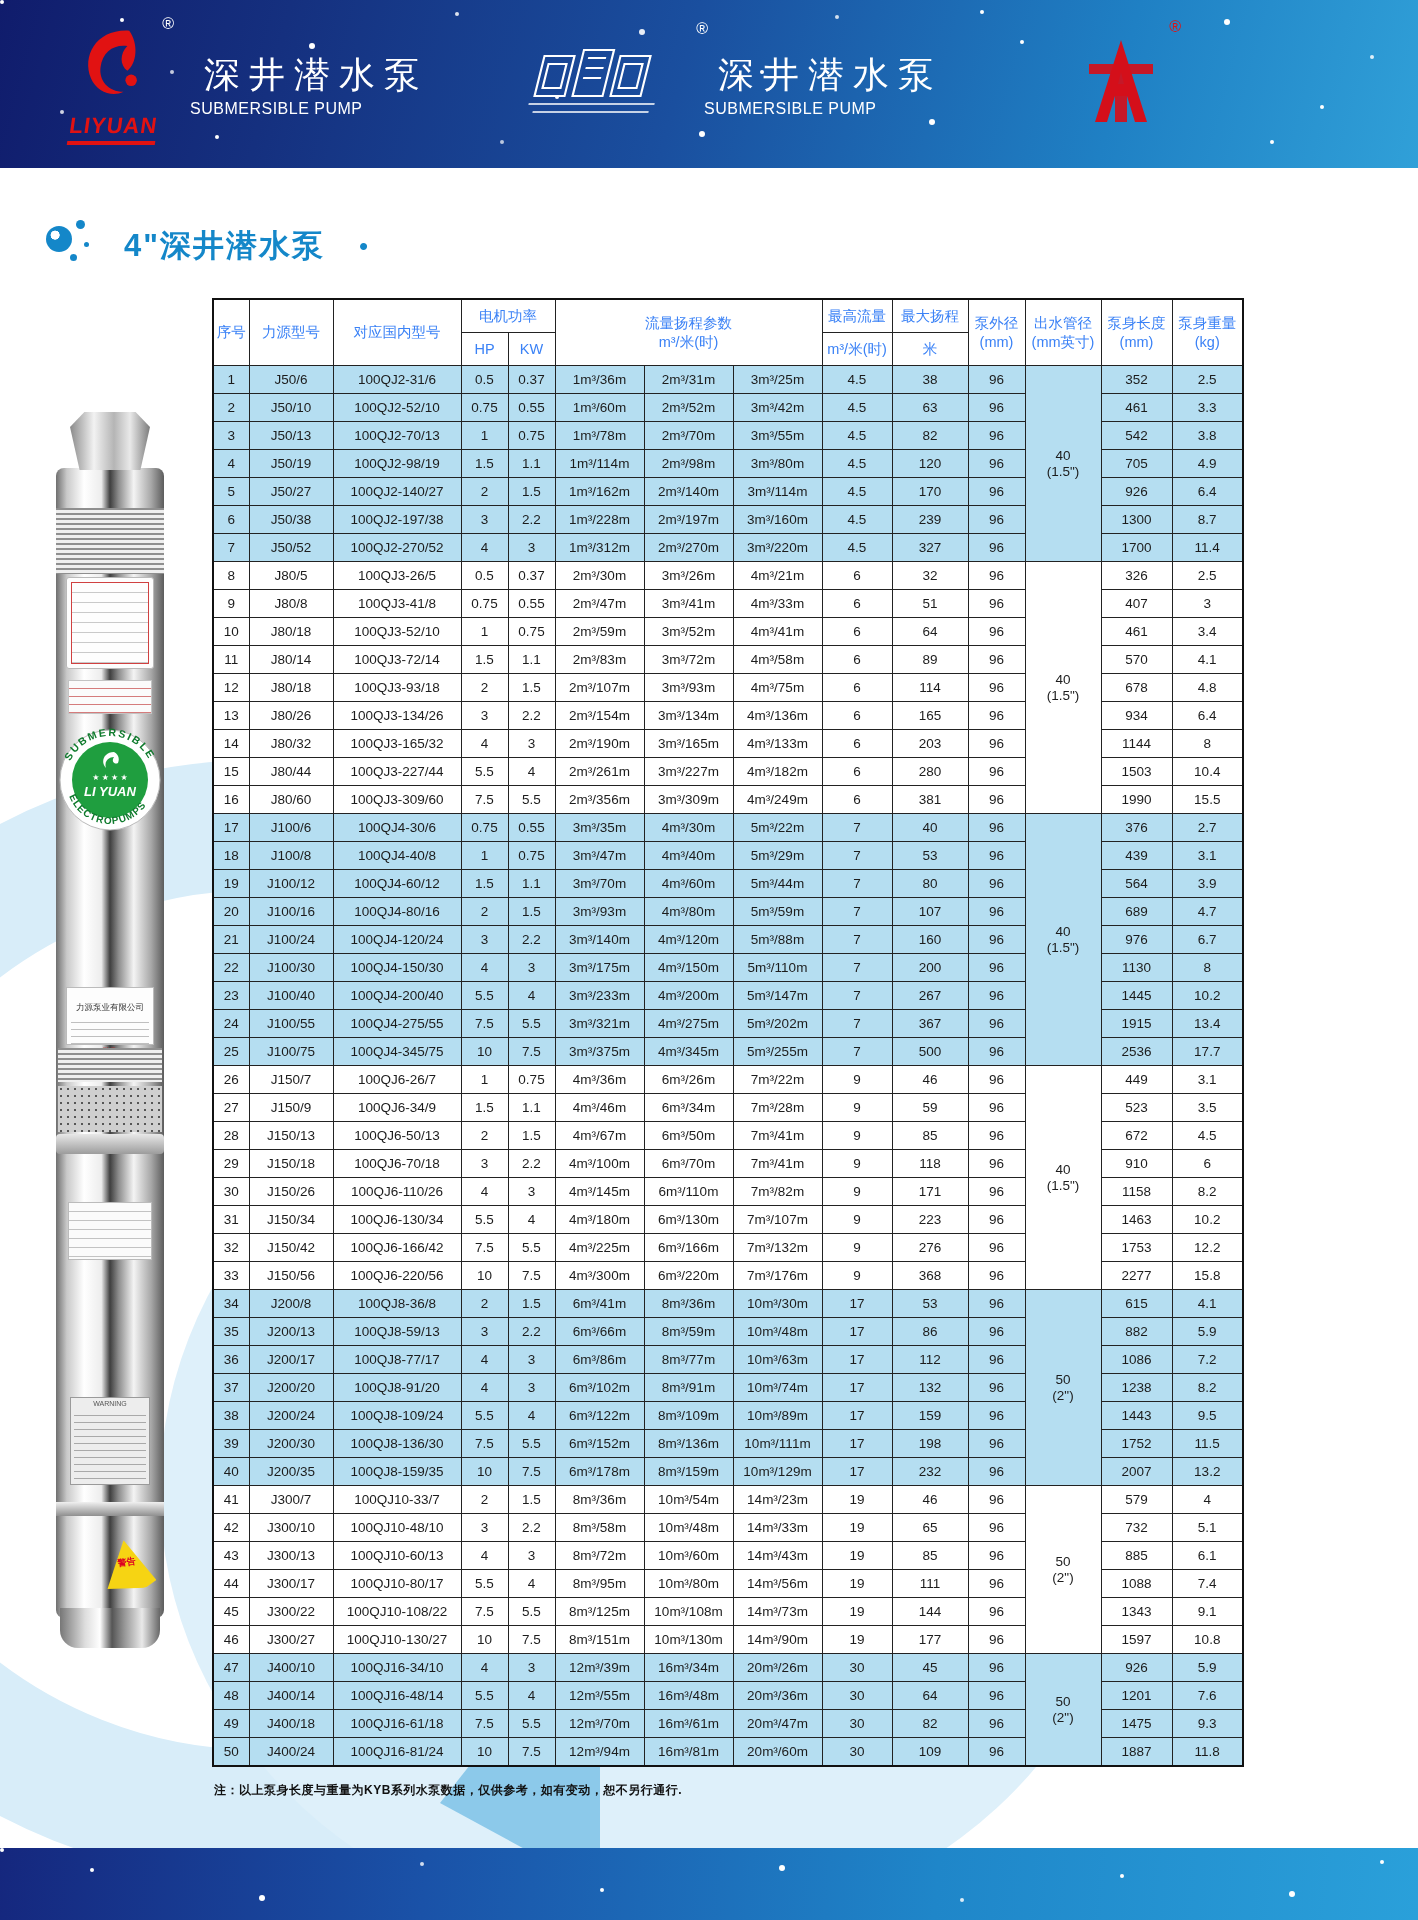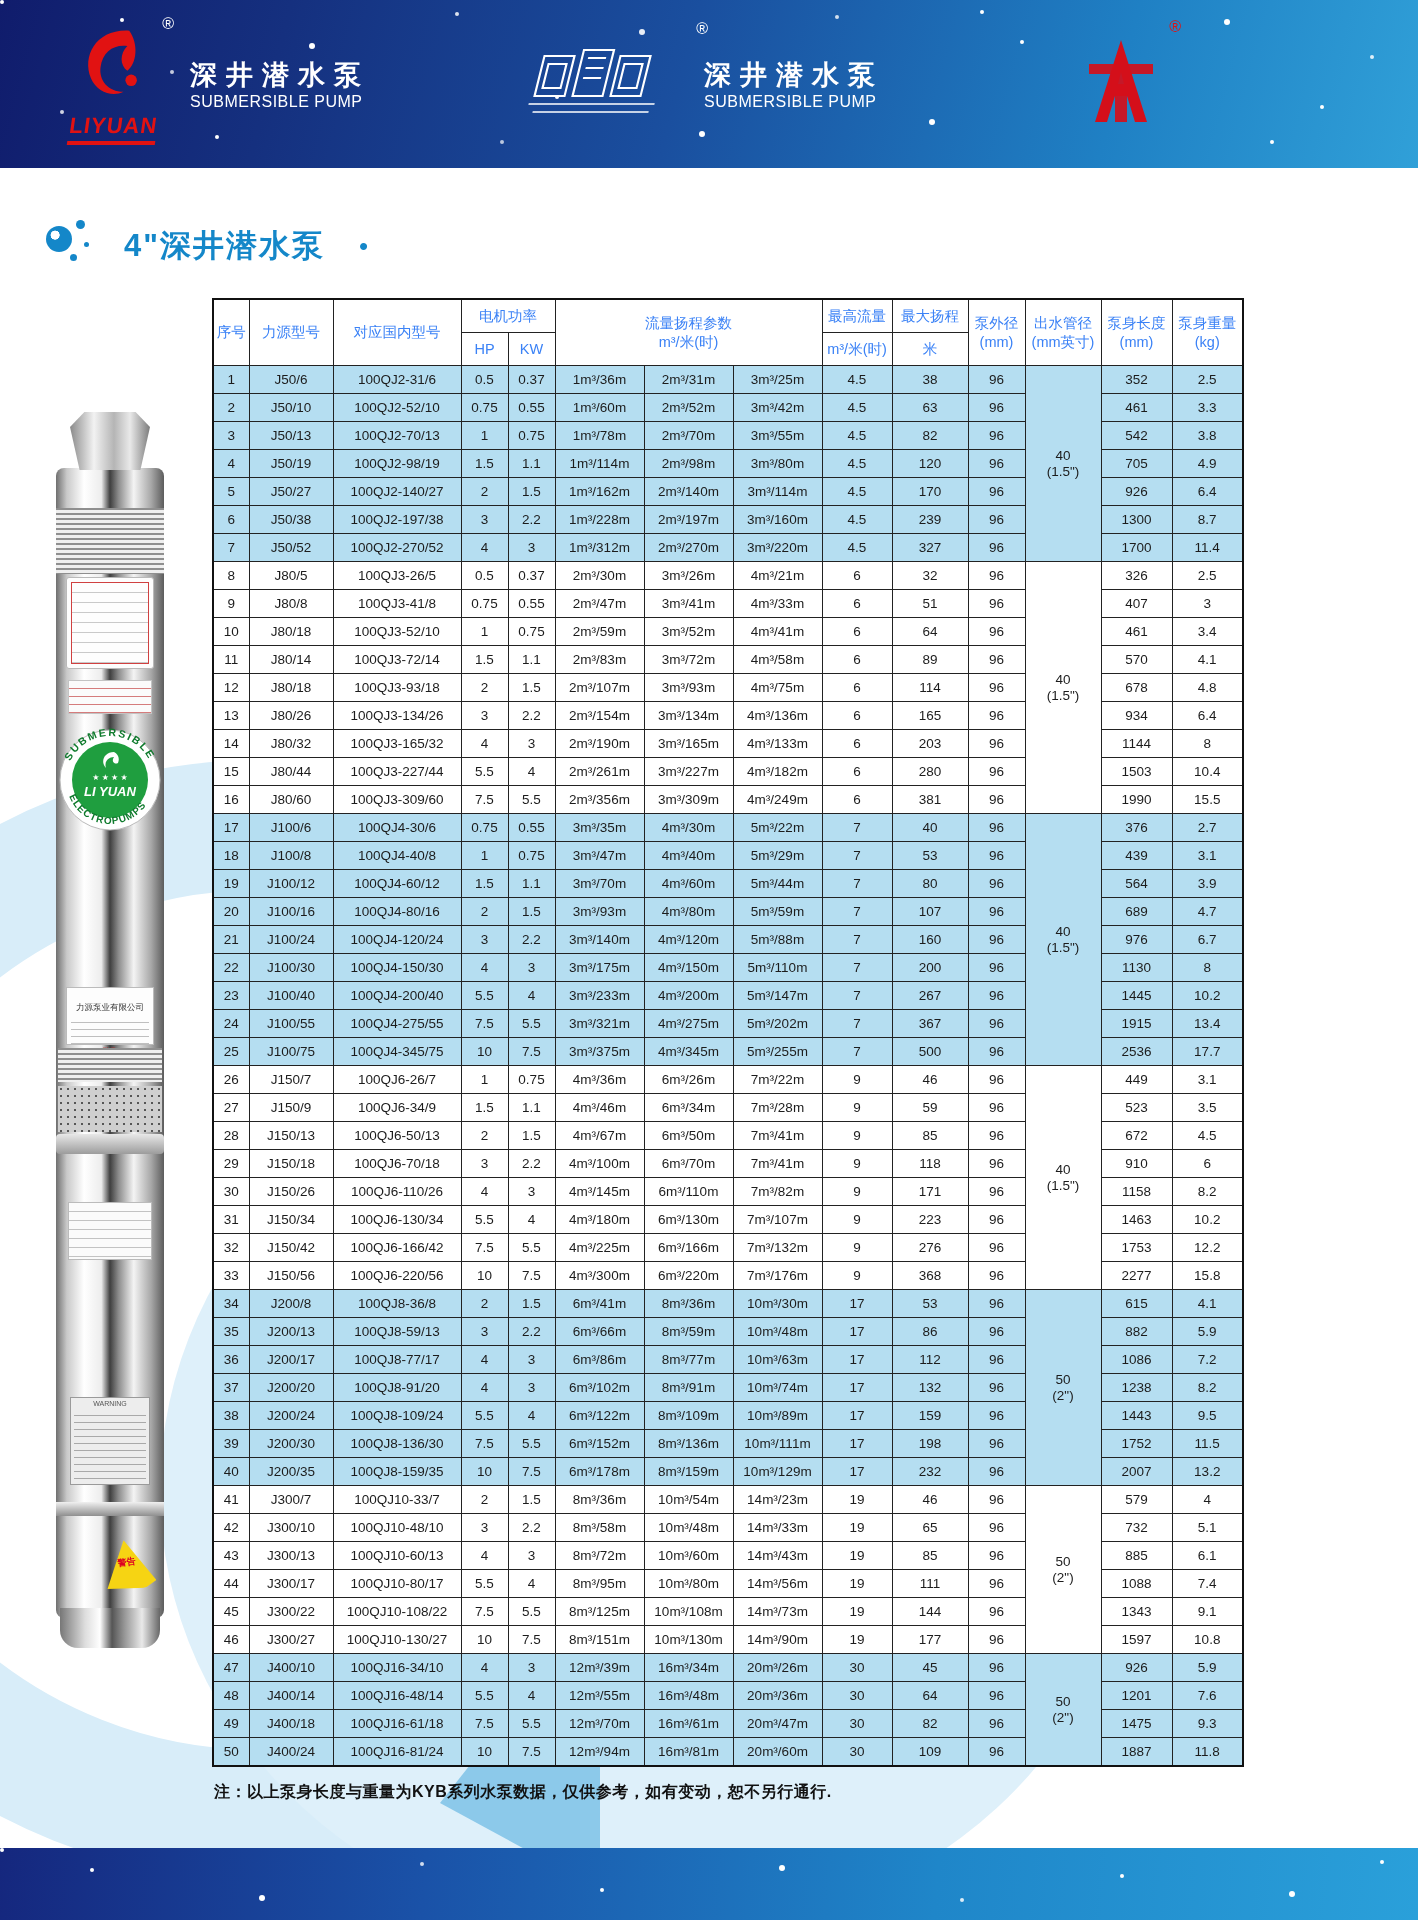--- a/index.html
+++ b/index.html
@@ -20,21 +20,21 @@
     background:linear-gradient(105deg,#101c6c 0%,#15307f 20%,#1a4f9f 48%,#1f80c4 78%,#30a0d8 100%);}
   .stars::before{content:"";position:absolute;width:4px;height:4px;border-radius:50%;background:#fff;
     box-shadow:120px 18px 0 0 #fff,310px 44px 0 1px #fff,455px 12px 0 0 rgba(255,255,255,.85),
       555px 95px 0 0 #fff,640px 30px 0 1px rgba(255,255,255,.9),760px 70px 0 0 #fff,
       835px 15px 0 0 rgba(255,255,255,.8),930px 120px 0 1px #fff,1020px 40px 0 0 #fff,
       1130px 85px 0 0 rgba(255,255,255,.9),1225px 20px 0 1px #fff,1320px 105px 0 0 #fff,
       1370px 55px 0 0 rgba(255,255,255,.85),60px 110px 0 0 rgba(255,255,255,.8),
       215px 135px 0 0 #fff,500px 140px 0 0 rgba(255,255,255,.7),700px 132px 0 1px #fff,
       1270px 140px 0 0 #fff,980px 10px 0 0 #fff,170px 70px 0 0 rgba(255,255,255,.75);}
   .brand{position:absolute;top:0;height:168px;display:flex;align-items:center;}
-  .brand-text .cn{color:#fff;font-size:27px;letter-spacing:9px;font-weight:700;white-space:nowrap;}
+  .brand-text .cn{color:#fff;font-size:36px;letter-spacing:9px;font-weight:400;white-space:nowrap;margin-left:14px;}
   .brand-text .en{color:#fff;font-size:16px;letter-spacing:.5px;white-space:nowrap;}
   .brand1{left:58px;}
   .liyuan-logo{width:110px;text-align:center;margin-right:22px;position:relative;}
   .liyuan-logo .regmark{position:absolute;right:-6px;top:-8px;color:#fff;font-size:16px;}
   .liyuan-wordmark{color:#e11212;font-weight:700;font-size:22px;letter-spacing:1px;
      border-bottom:4px solid #e11212;padding-bottom:2px;display:inline-block;transform:skewX(-8deg);}
   .brand2{left:520px;}
   .logo3d{margin-right:14px;position:relative;}
   .logo3d .regmark{position:absolute;right:-18px;top:-14px;color:#fff;font-size:16px;}
   .brand3{left:1075px;}
@@ -98,21 +98,21 @@
      padding:0 1px;font-size:13.5px;line-height:1.12;overflow:hidden;}
   table.spec thead th{font-size:14.5px;font-weight:500;height:32px;background:#fff;color:#3b82f6;}
   table.spec tbody td{height:27px;color:#1c1c1c;}
   table.spec .two-line div{line-height:1.25;}
   th.no-col{word-break:break-all;line-height:1.25;padding:0 9px;}
   tr.shaded td{background:#b5def1;}
   td.pipe-cell{white-space:pre-line;font-size:14px;background:#fff;}
   tr.shaded td.pipe-cell{background:#b5def1;}
 
   
-  .footnote{position:absolute;left:214px;top:1782px;z-index:2;font-size:16px;font-weight:600;
+  .footnote{position:absolute;left:214px;top:1782px;z-index:2;font-size:12px;font-weight:600;
      color:#111;letter-spacing:.5px;margin:0;}
 
   
   .bottom-banner{position:absolute;left:0;top:1848px;width:1418px;height:72px;z-index:5;
     background:linear-gradient(95deg,#15277e 0%,#1a52a8 30%,#1f86c9 66%,#2aa0da 100%);}
   .bottom-banner .stars2::before{content:"";position:absolute;width:4px;height:4px;border-radius:50%;background:#fff;
     box-shadow:90px 20px 0 0 #fff,260px 48px 0 1px #fff,420px 14px 0 0 rgba(255,255,255,.8),
       600px 40px 0 0 #fff,780px 18px 0 1px #fff,960px 50px 0 0 rgba(255,255,255,.85),
       1120px 26px 0 0 #fff,1290px 44px 0 1px #fff,1380px 12px 0 0 #fff;}
 </style>

